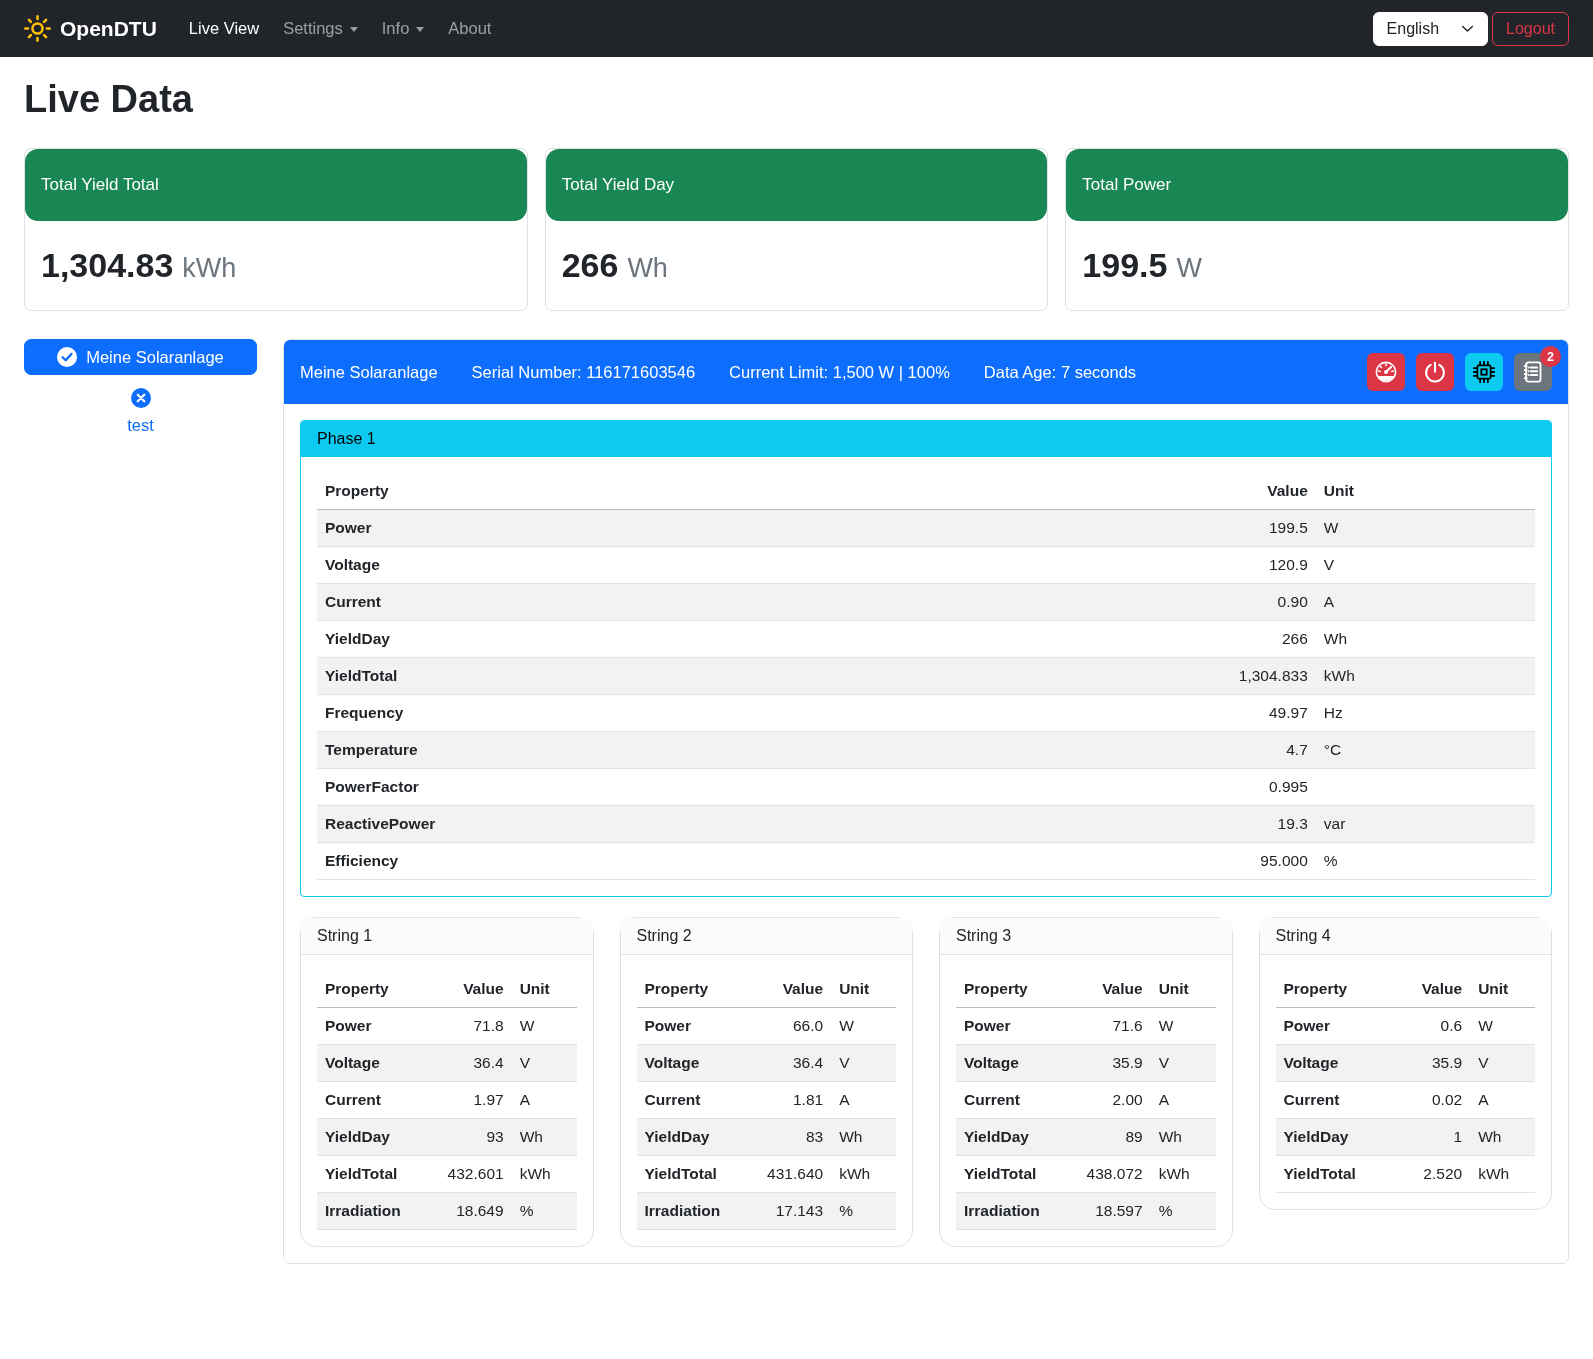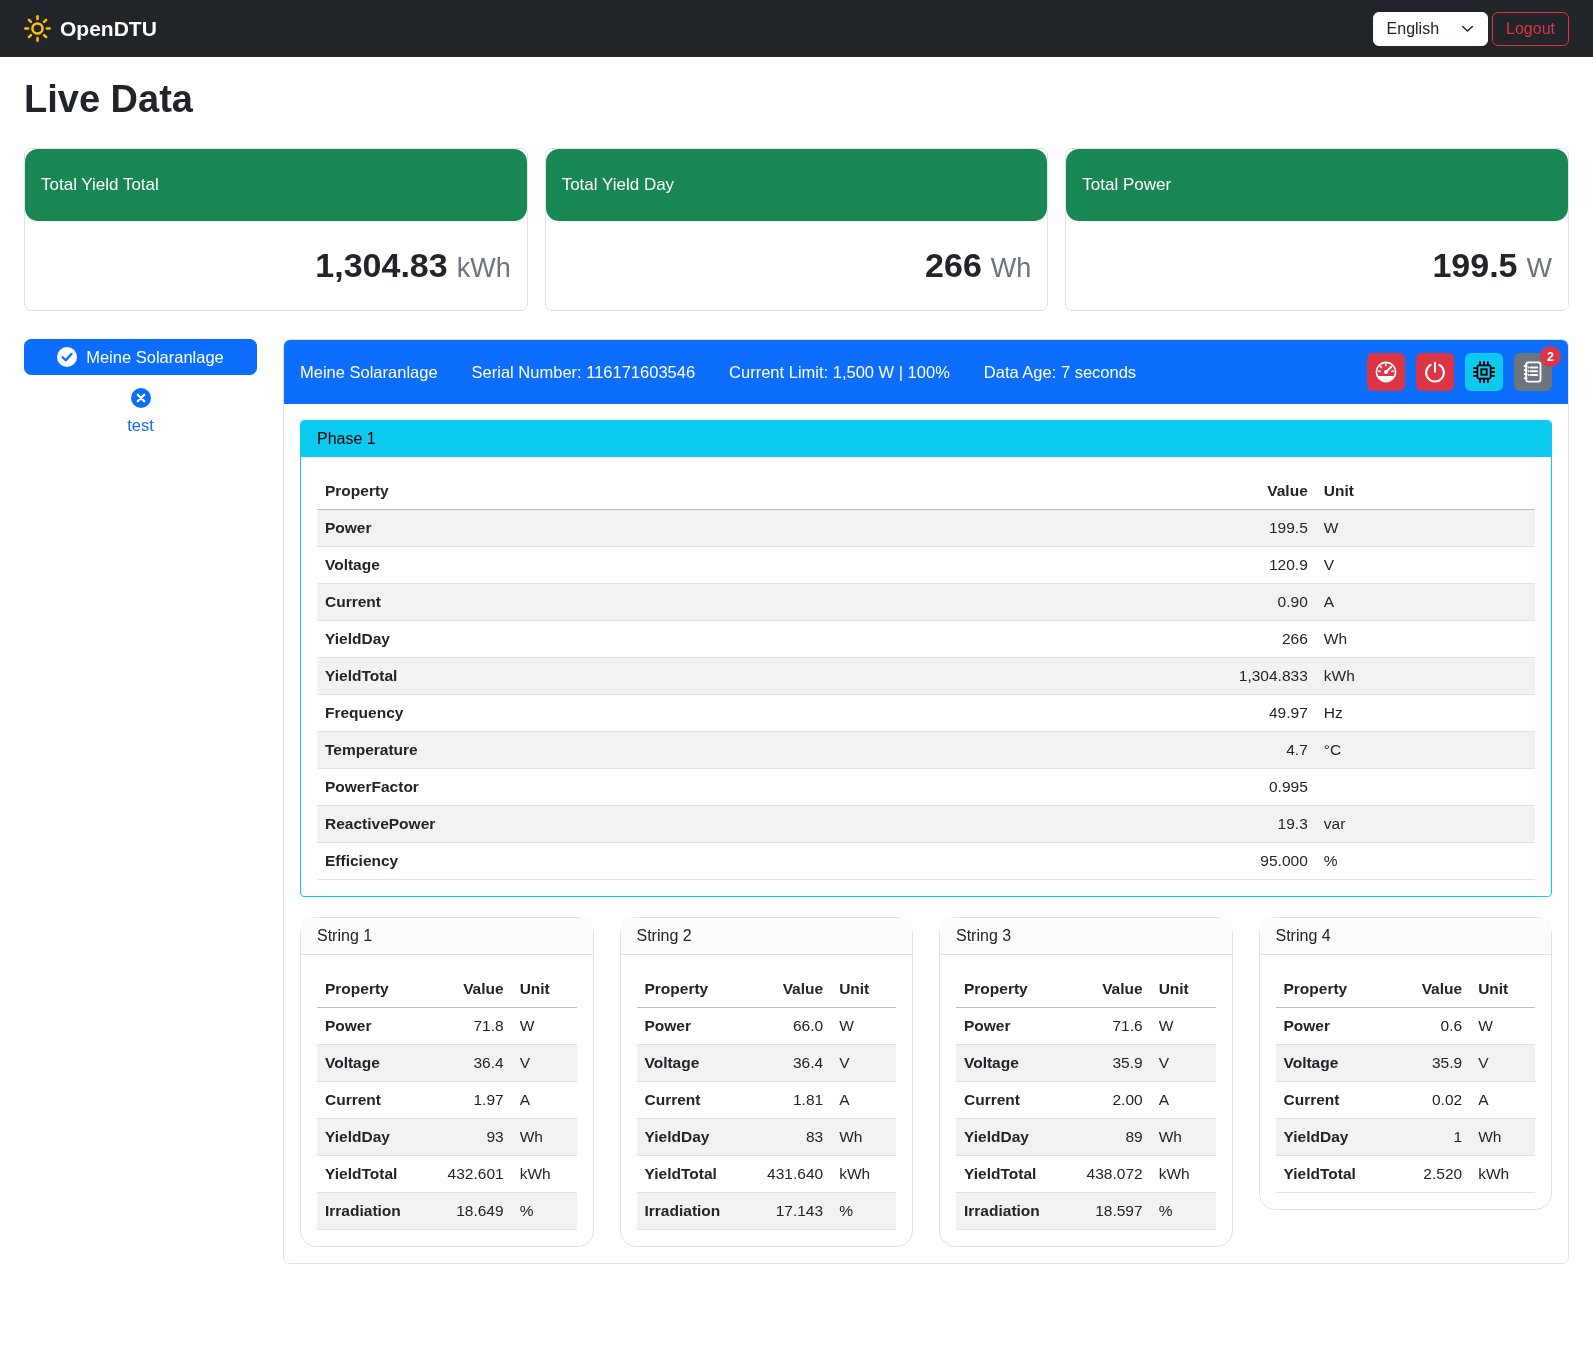--- a/index.html
+++ b/index.html
@@ -40,21 +40,21 @@
   }
 
   
   .container { padding: 0 24px; }
   .page-title { font-size: 38px; font-weight: 700; margin: 21px 0 27px; }
 
   
   .summary-grid { display: grid; grid-template-columns: repeat(3, 1fr); gap: 17px; margin-bottom: 28px; }
   .card { border: 1px solid #dee2e6; border-radius: 7px; background: #fff; overflow: hidden; }
   .card-header-success { background: #198754; color: #fff; font-size: 17px; padding: 26px 16px; border-radius: 13px; }
-  .summary-body { padding: 25px 16px; text-align: right; }
+  .summary-body { padding: 25px 16px; text-align: left; }
   .summary-value { font-size: 34px; font-weight: 700; color: #212529; }
   .summary-unit { font-size: 27px; color: #6c757d; margin-left: 9px; font-weight: 400; }
 
   
   .main-row { display: flex; align-items: flex-start; gap: 26px; padding-bottom: 30px; }
   .sidebar { width: 233px; flex: 0 0 233px; }
   .inv-select-btn {
     width: 100%; background: #0d6efd; border: 1px solid #0d6efd; color: #fff;
     border-radius: 7px; padding: 7px 12px; font-size: 16.5px; font-family: inherit;
     display: flex; align-items: center; justify-content: center; gap: 9px; cursor: pointer;
@@ -124,20 +124,36 @@
           <line x1="0.8" y1="8" x2="2.4" y2="8"></line>
             <line x1="13.6" y1="8" x2="15.2" y2="8"></line>
           <line x1="2.9" y1="2.9" x2="4.1" y2="4.1"></line>
             <line x1="11.9" y1="11.9" x2="13.1" y2="13.1"></line>
           <line x1="2.9" y1="13.1" x2="4.1" y2="11.9"></line>
             <line x1="11.9" y1="4.1" x2="13.1" y2="2.9"></line>
         </g>
       </svg>
     </span>
     <span>OpenDTU</span>
+  </div>
+  <div class="nav-links">
+    <span class="nav-link active">
+        <span>Live View</span>
+      </span>
+    <span class="nav-link">
+        <span>Settings</span>
+        <span class="caret"></span>
+      </span>
+    <span class="nav-link">
+        <span>Info</span>
+        <span class="caret"></span>
+      </span>
+    <span class="nav-link">
+        <span>About</span>
+      </span>
   </div>
   <div class="nav-right">
     <button class="lang-btn">
       <span>English</span>
       <span style="display:flex;">
         <svg width="13" height="13" viewBox="0 0 16 16">
             <path d="M2 5.5 8 11l6-5.5" fill="none" stroke="#212529" stroke-width="1.8" stroke-linecap="round" stroke-linejoin="round"></path>
           </svg>
       </span>
     </button>

